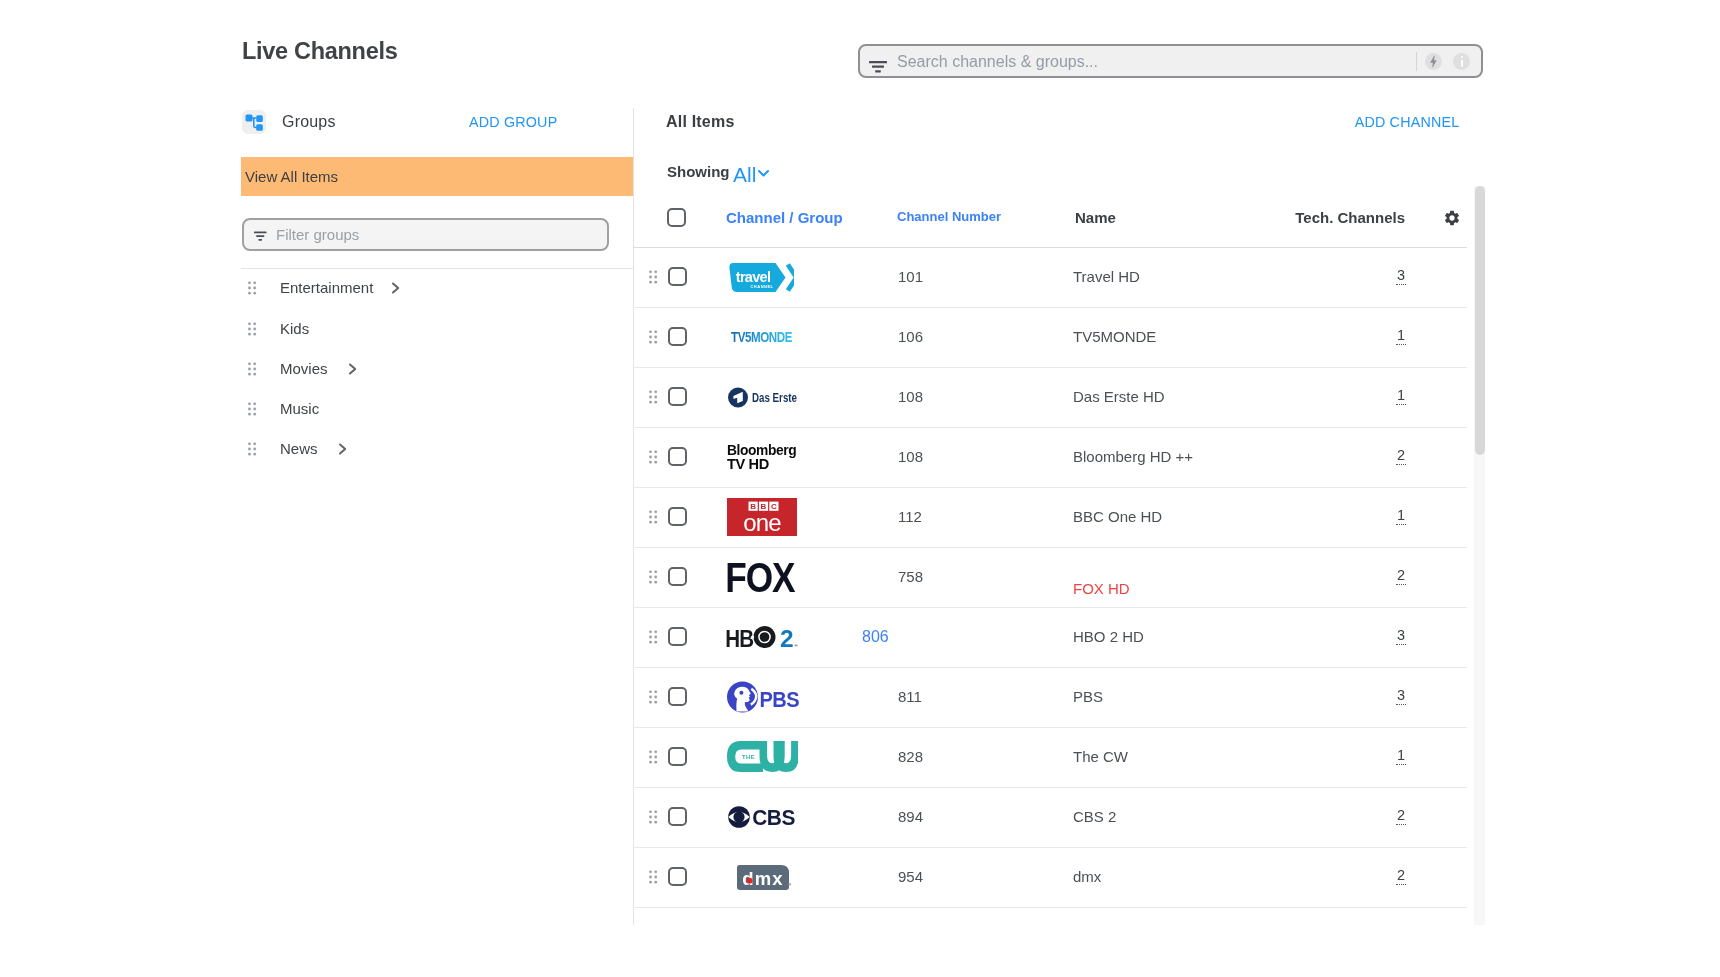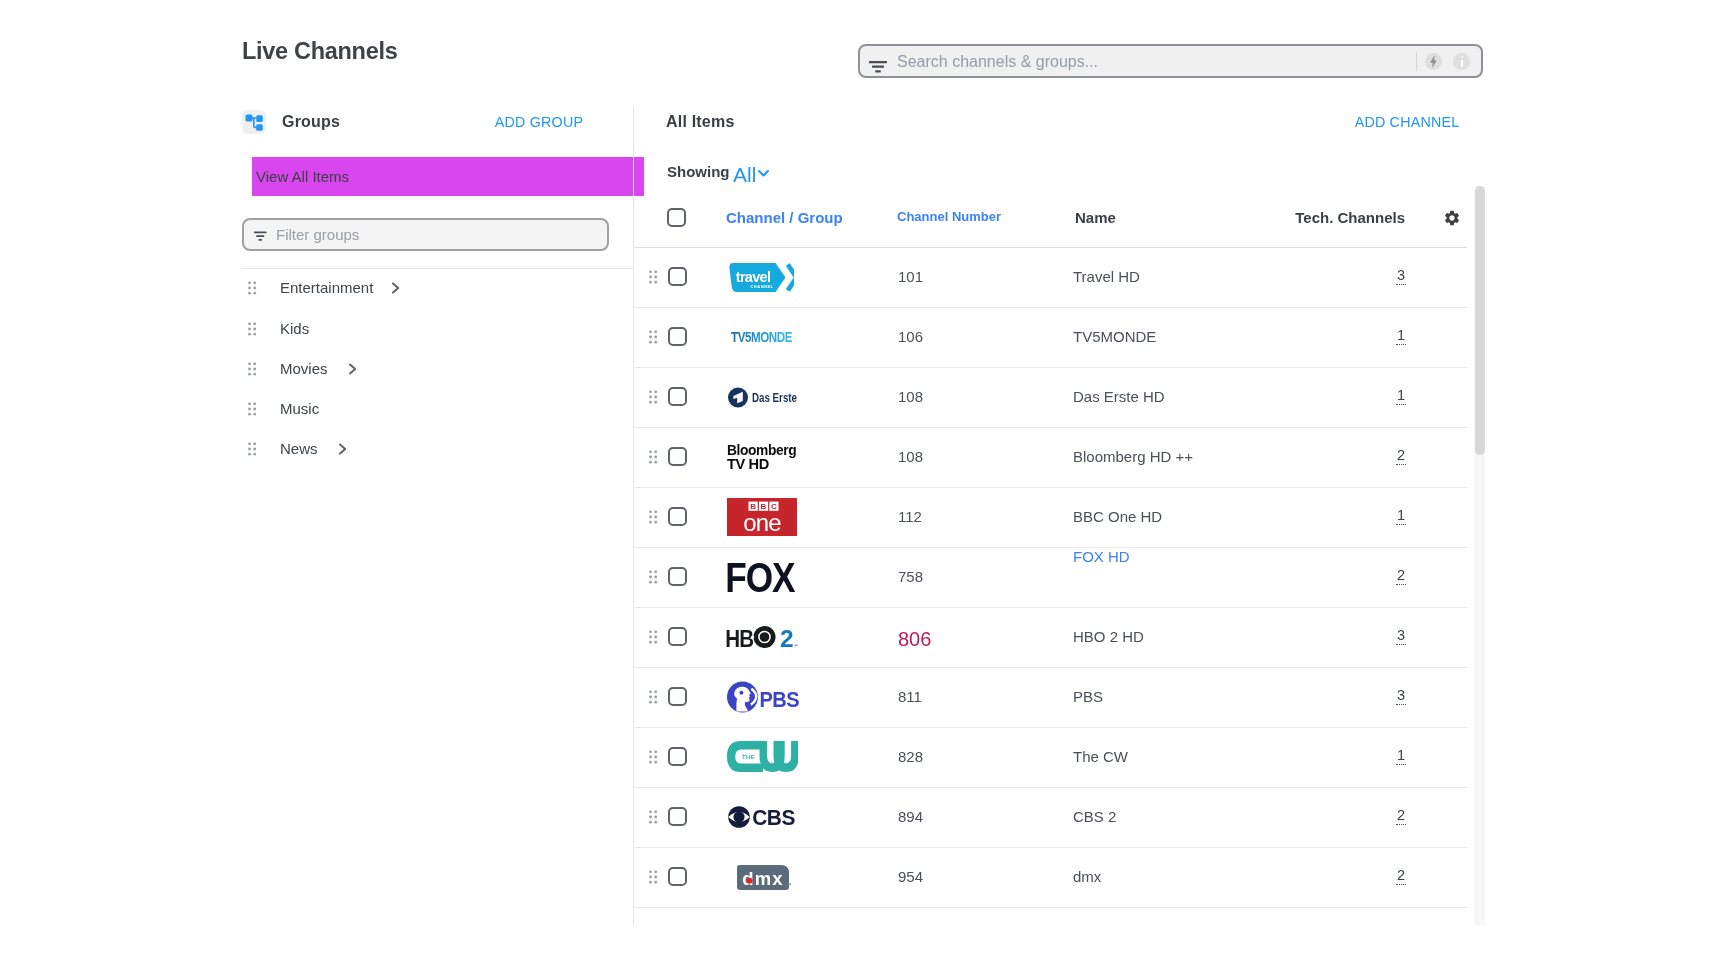--- a/index.html
+++ b/index.html
@@ -24,23 +24,23 @@
 <div style="position:absolute;left:7.5px;top:6.6px;width:2.4px;height:7.5px;background:#fff;border-radius:1px"></div>
     </div>
 </div>
 <div class="abs" style="left:242px;top:110px;width:24px;height:24px;border-radius:6px;background:#efefef">
 <svg width="24" height="24" viewBox="0 0 24 24">
 <path d="M9.5 8 H14 M11.8 8.5 V16 Q11.8 17.5 13.4 17.5 H15" fill="none" stroke="#2196f3" stroke-width="1.6"></path>
 <rect x="3.5" y="4.5" width="7" height="7" rx="1.5" fill="#2196f3"></rect>
 <rect x="14.2" y="5.3" width="6.6" height="6.6" rx="1.5" fill="#2196f3"></rect>
 <rect x="14.2" y="14.2" width="6.6" height="6.6" rx="1.5" fill="#2196f3"></rect>
 </svg></div>
-<div class="abs" style="left:282px;top:113px;font-size:16px;font-weight:bold;color:#393e44;letter-spacing:0.2px">Groups</div>
-<div class="abs" style="left:469px;top:114px;width:140px;text-align:center;font-size:14.3px;color:#2196f3;letter-spacing:0.2px">ADD GROUP</div>
-<div class="abs" style="left:252px;top:157px;width:392px;height:39px;background:#d946ef">
+<div class="abs" style="left:282px;top:113px;font-size:16px;font-weight:normal;color:#393e44;letter-spacing:0.2px">Groups</div>
+<div class="abs" style="left:469px;top:114px;width:140px;text-align:left;font-size:14.3px;color:#2196f3;letter-spacing:0.2px">ADD GROUP</div>
+<div class="abs" style="left:241px;top:157px;width:392px;height:39px;background:#fdba74">
     <div style="position:absolute;left:4px;top:0;line-height:39px;font-size:15px;color:#3c4043">View All Items</div>
   </div>
 <div class="abs" style="left:242px;top:218px;width:367px;height:33px;box-sizing:border-box;border:2px solid #a0a0a0;border-radius:8px;background:#f4f4f4">
 <svg style="position:absolute;left:10px;top:5px;overflow:visible" width="1" height="1">
 <rect x="0" y="6.5" width="12.5" height="1.8" rx="0.4" fill="#4a4e54"></rect>
 <rect x="2.2" y="10.2" width="8.1" height="1.8" rx="0.4" fill="#4a4e54"></rect>
 <rect x="4.5" y="13.9" width="3.5" height="1.8" rx="0.4" fill="#4a4e54"></rect>
 </svg>
 <div class="abs" style="left:32px;top:6px;font-size:15px;color:#9aa0a6">Filter groups</div>
 </div>
@@ -225,21 +225,21 @@
     <circle cx="650.5" cy="582.1999999999999" r="1.4" fill="#9aa0a6"></circle>
     <circle cx="655.7" cy="582.1999999999999" r="1.4" fill="#9aa0a6"></circle>
   </svg>
 <div style="position:absolute;left:668px;top:567px;width:15px;height:15px;border:2px solid #5f6368;border-radius:5px;background:#fff"></div>
 <svg style="position:absolute;left:726px;top:562px" width="72" height="31" viewBox="0 0 72 31">
 <g transform="scale(0.84,1)">
       <text x="-1" y="30" font-family="Liberation Sans" font-size="42" font-weight="bold" letter-spacing="-1.2" fill="#0e1220">FOX</text>
     </g>
 </svg>
 <div class="abs" style="left:898px;top:568px;font-size:15px;color:#4c5056">758</div>
-<div class="abs" style="left:1073px;top:548px;font-size:15px;color:#3b82f6">FOX HD</div>
+<div class="abs" style="left:1073px;top:580px;font-size:15px;color:#ef4444">FOX HD</div>
 <div class="abs" style="right:314px;top:567px;font-size:14.5px;color:#3b4046;border-bottom:1.6px dotted #53575d;padding:0 1px 1px 1px">2</div>
 <div class="abs" style="left:633px;top:667px;width:834px;height:1px;background:#e9e9e9"></div>
 <svg style="position:absolute;left:0;top:0;overflow:visible" width="1" height="1">
     <circle cx="650.5" cy="631.8" r="1.4" fill="#9aa0a6"></circle>
     <circle cx="655.7" cy="631.8" r="1.4" fill="#9aa0a6"></circle>
     <circle cx="650.5" cy="637.0" r="1.4" fill="#9aa0a6"></circle>
     <circle cx="655.7" cy="637.0" r="1.4" fill="#9aa0a6"></circle>
     <circle cx="650.5" cy="642.1999999999999" r="1.4" fill="#9aa0a6"></circle>
     <circle cx="655.7" cy="642.1999999999999" r="1.4" fill="#9aa0a6"></circle>
   </svg>
@@ -247,21 +247,21 @@
 <svg style="position:absolute;left:726px;top:625px" width="72" height="24" viewBox="0 0 72 24">
 <g transform="scale(0.84,1)">
       <text x="-1" y="21.5" font-family="Liberation Sans" font-size="24.5" font-weight="bold" letter-spacing="-1" fill="#191a1c">HB</text>
     </g>
 <circle cx="38.5" cy="12" r="11" fill="#191a1c"></circle>
 <circle cx="38.5" cy="12" r="5.6" fill="none" stroke="#fff" stroke-width="1.5"></circle>
 <circle cx="26.6" cy="12" r="1.6" fill="#fff"></circle>
 <text x="54" y="21.5" font-family="Liberation Sans" font-size="24.5" font-weight="bold" fill="#1478bd">2</text>
 <rect x="68.5" y="19.5" width="3" height="1.8" fill="#9aa0a6"></rect>
 </svg>
-<div class="abs" style="left:898px;top:628px;font-size:20px;color:#be185d">806</div>
+<div class="abs" style="left:862px;top:628px;font-size:16px;color:#3b82f6">806</div>
 <div class="abs" style="left:1073px;top:628px;font-size:15px;color:#4c5056">HBO 2 HD</div>
 <div class="abs" style="right:314px;top:627px;font-size:14.5px;color:#3b4046;border-bottom:1.6px dotted #53575d;padding:0 1px 1px 1px">3</div>
 <div class="abs" style="left:633px;top:727px;width:834px;height:1px;background:#e9e9e9"></div>
 <svg style="position:absolute;left:0;top:0;overflow:visible" width="1" height="1">
     <circle cx="650.5" cy="691.8" r="1.4" fill="#9aa0a6"></circle>
     <circle cx="655.7" cy="691.8" r="1.4" fill="#9aa0a6"></circle>
     <circle cx="650.5" cy="697.0" r="1.4" fill="#9aa0a6"></circle>
     <circle cx="655.7" cy="697.0" r="1.4" fill="#9aa0a6"></circle>
     <circle cx="650.5" cy="702.1999999999999" r="1.4" fill="#9aa0a6"></circle>
     <circle cx="655.7" cy="702.1999999999999" r="1.4" fill="#9aa0a6"></circle>

